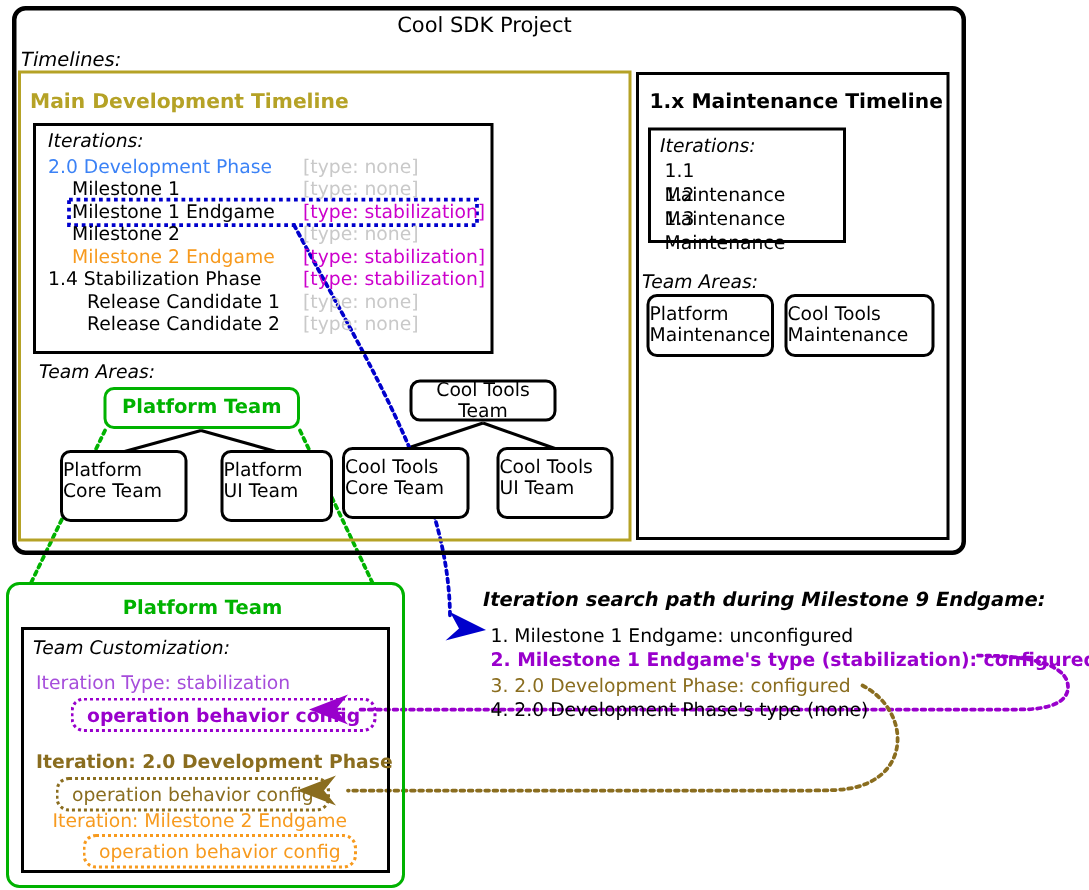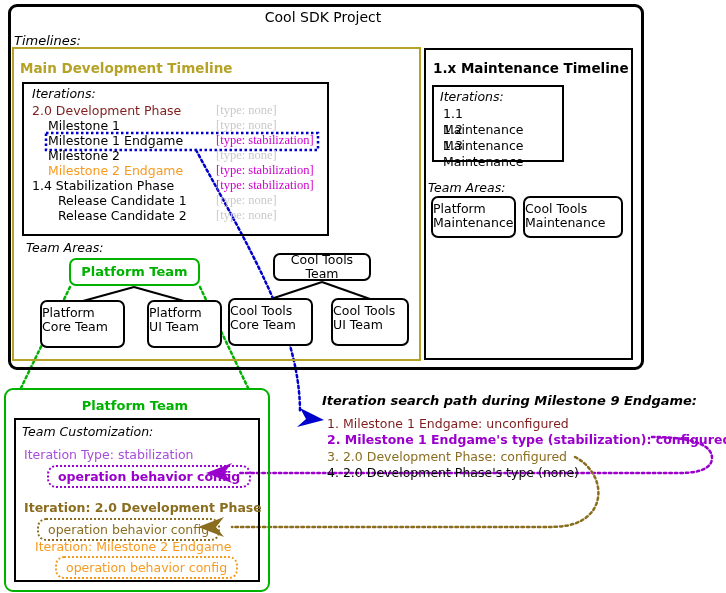--- a/index.html
+++ b/index.html
@@ -30,24 +30,24 @@
   }
   #main-timeline-title{
     left:20px;top:60px;font-weight:bold;font-size:13.5px;color:#b5a226;
   }
   #iterations-box{
     left:22px;top:82px;width:303px;height:150px;border:2px solid #000;
   }
   #iterations-label{left:32px;top:86px;font-style:italic;font-size:12.5px;}
   .itrow{position:absolute;height:15px;line-height:15px;font-size:12.5px;white-space:nowrap;}
   .itname{position:absolute;}
-  .ittype{position:absolute;left:184px;font-family:Liberation Serif, serif;}
+  .ittype{position:absolute;left:170px;}
   .t-none{color:#c9c9c9;}
   .t-stab{color:#cc00cc;}
-  .n-brown{color:#7f1d1d;}
+  .n-brown{color:#3b82f6;}
   .n-orange{color:#f79a1e;}
   .n-black{color:#000;}
 
   #teamareas-label-main{left:26px;top:240px;font-style:italic;font-size:12.5px;}
 
   .teambox{
     position:absolute;border:2px solid #000;border-radius:7px;background:#fff;
     font-size:12.5px;line-height:14px;box-sizing:border-box;
     padding:4px 0;text-align:left;
   }
@@ -101,21 +101,21 @@
   }
   .lbl-purple{color:#a64ddb;}
   .lbl-brown{color:#8a6d1f;font-weight:bold;}
   .lbl-orange{color:#f79a1e;}
 
   
   #legend-title{
     left:322px;top:393px;font-style:italic;font-weight:bold;font-size:13px;white-space:nowrap;
   }
   .legend-item{position:absolute;left:327px;font-size:12.5px;height:17px;line-height:17px;white-space:nowrap;}
-  #legend-1{top:415px;color:#7f1d1d;}
+  #legend-1{top:415px;color:#000000;}
   #legend-2{top:431px;color:#9900cc;font-weight:bold;}
   #legend-3{top:448px;color:#8a6d1f;}
   #legend-4{top:464px;color:#000;}
 </style>
 </head>
 <body>
 
 <svg id="svg-layer" viewBox="0 0 726 593">
 
   <g stroke="#000" stroke-width="2" fill="none">

